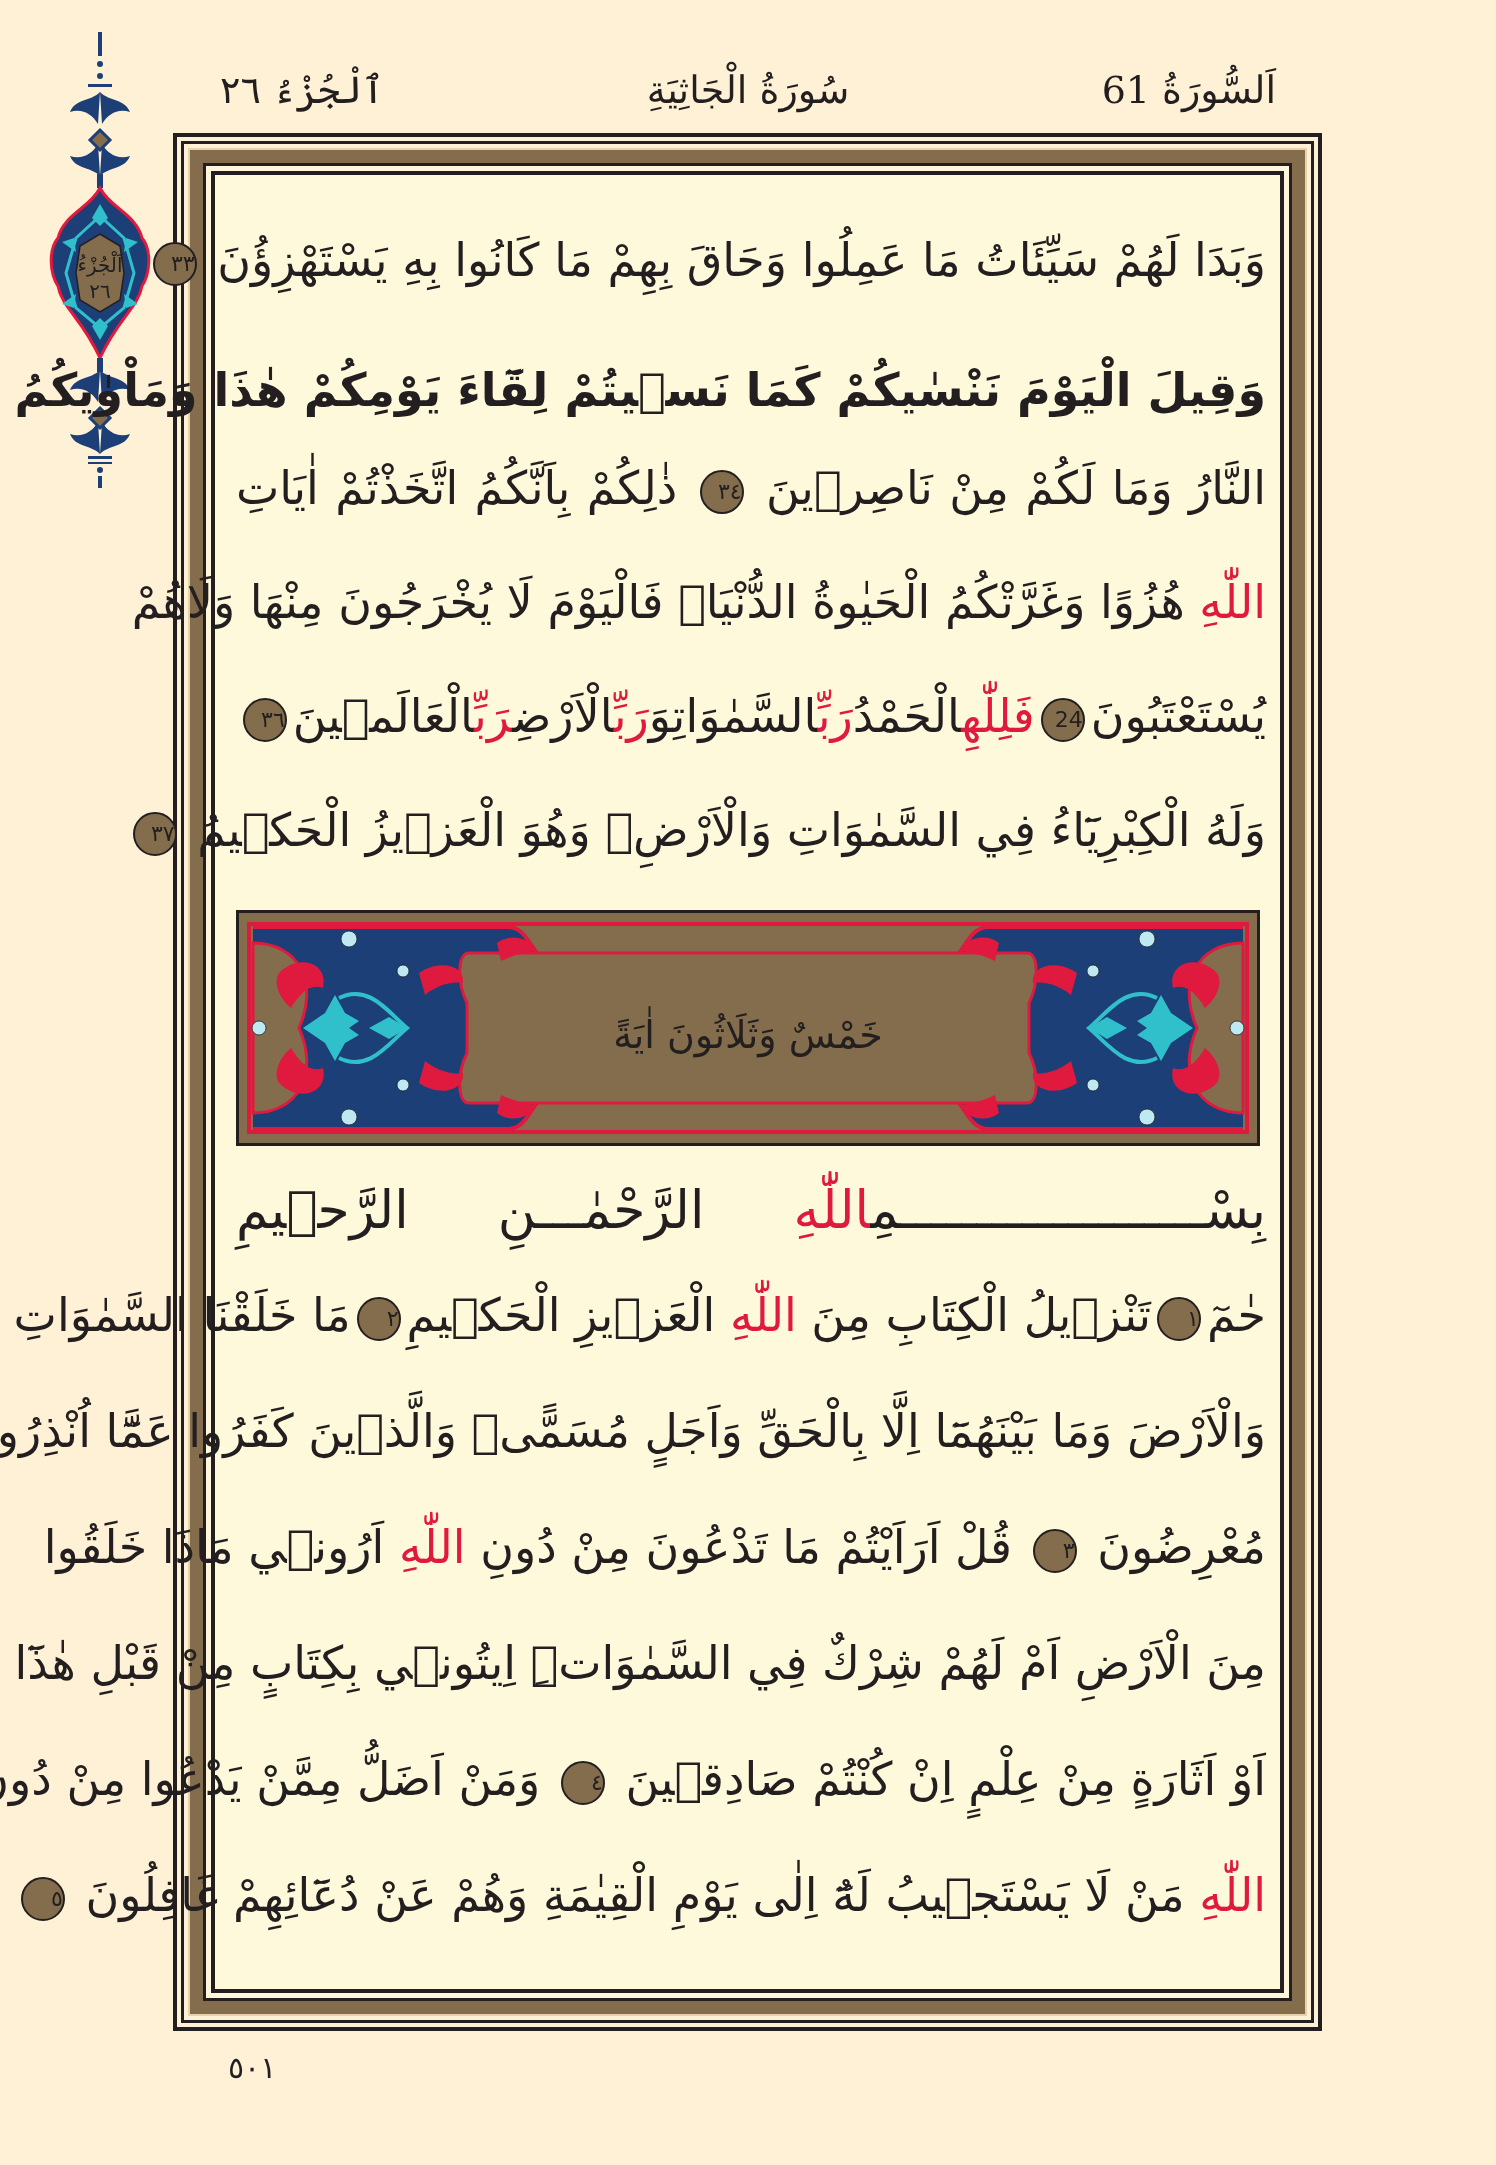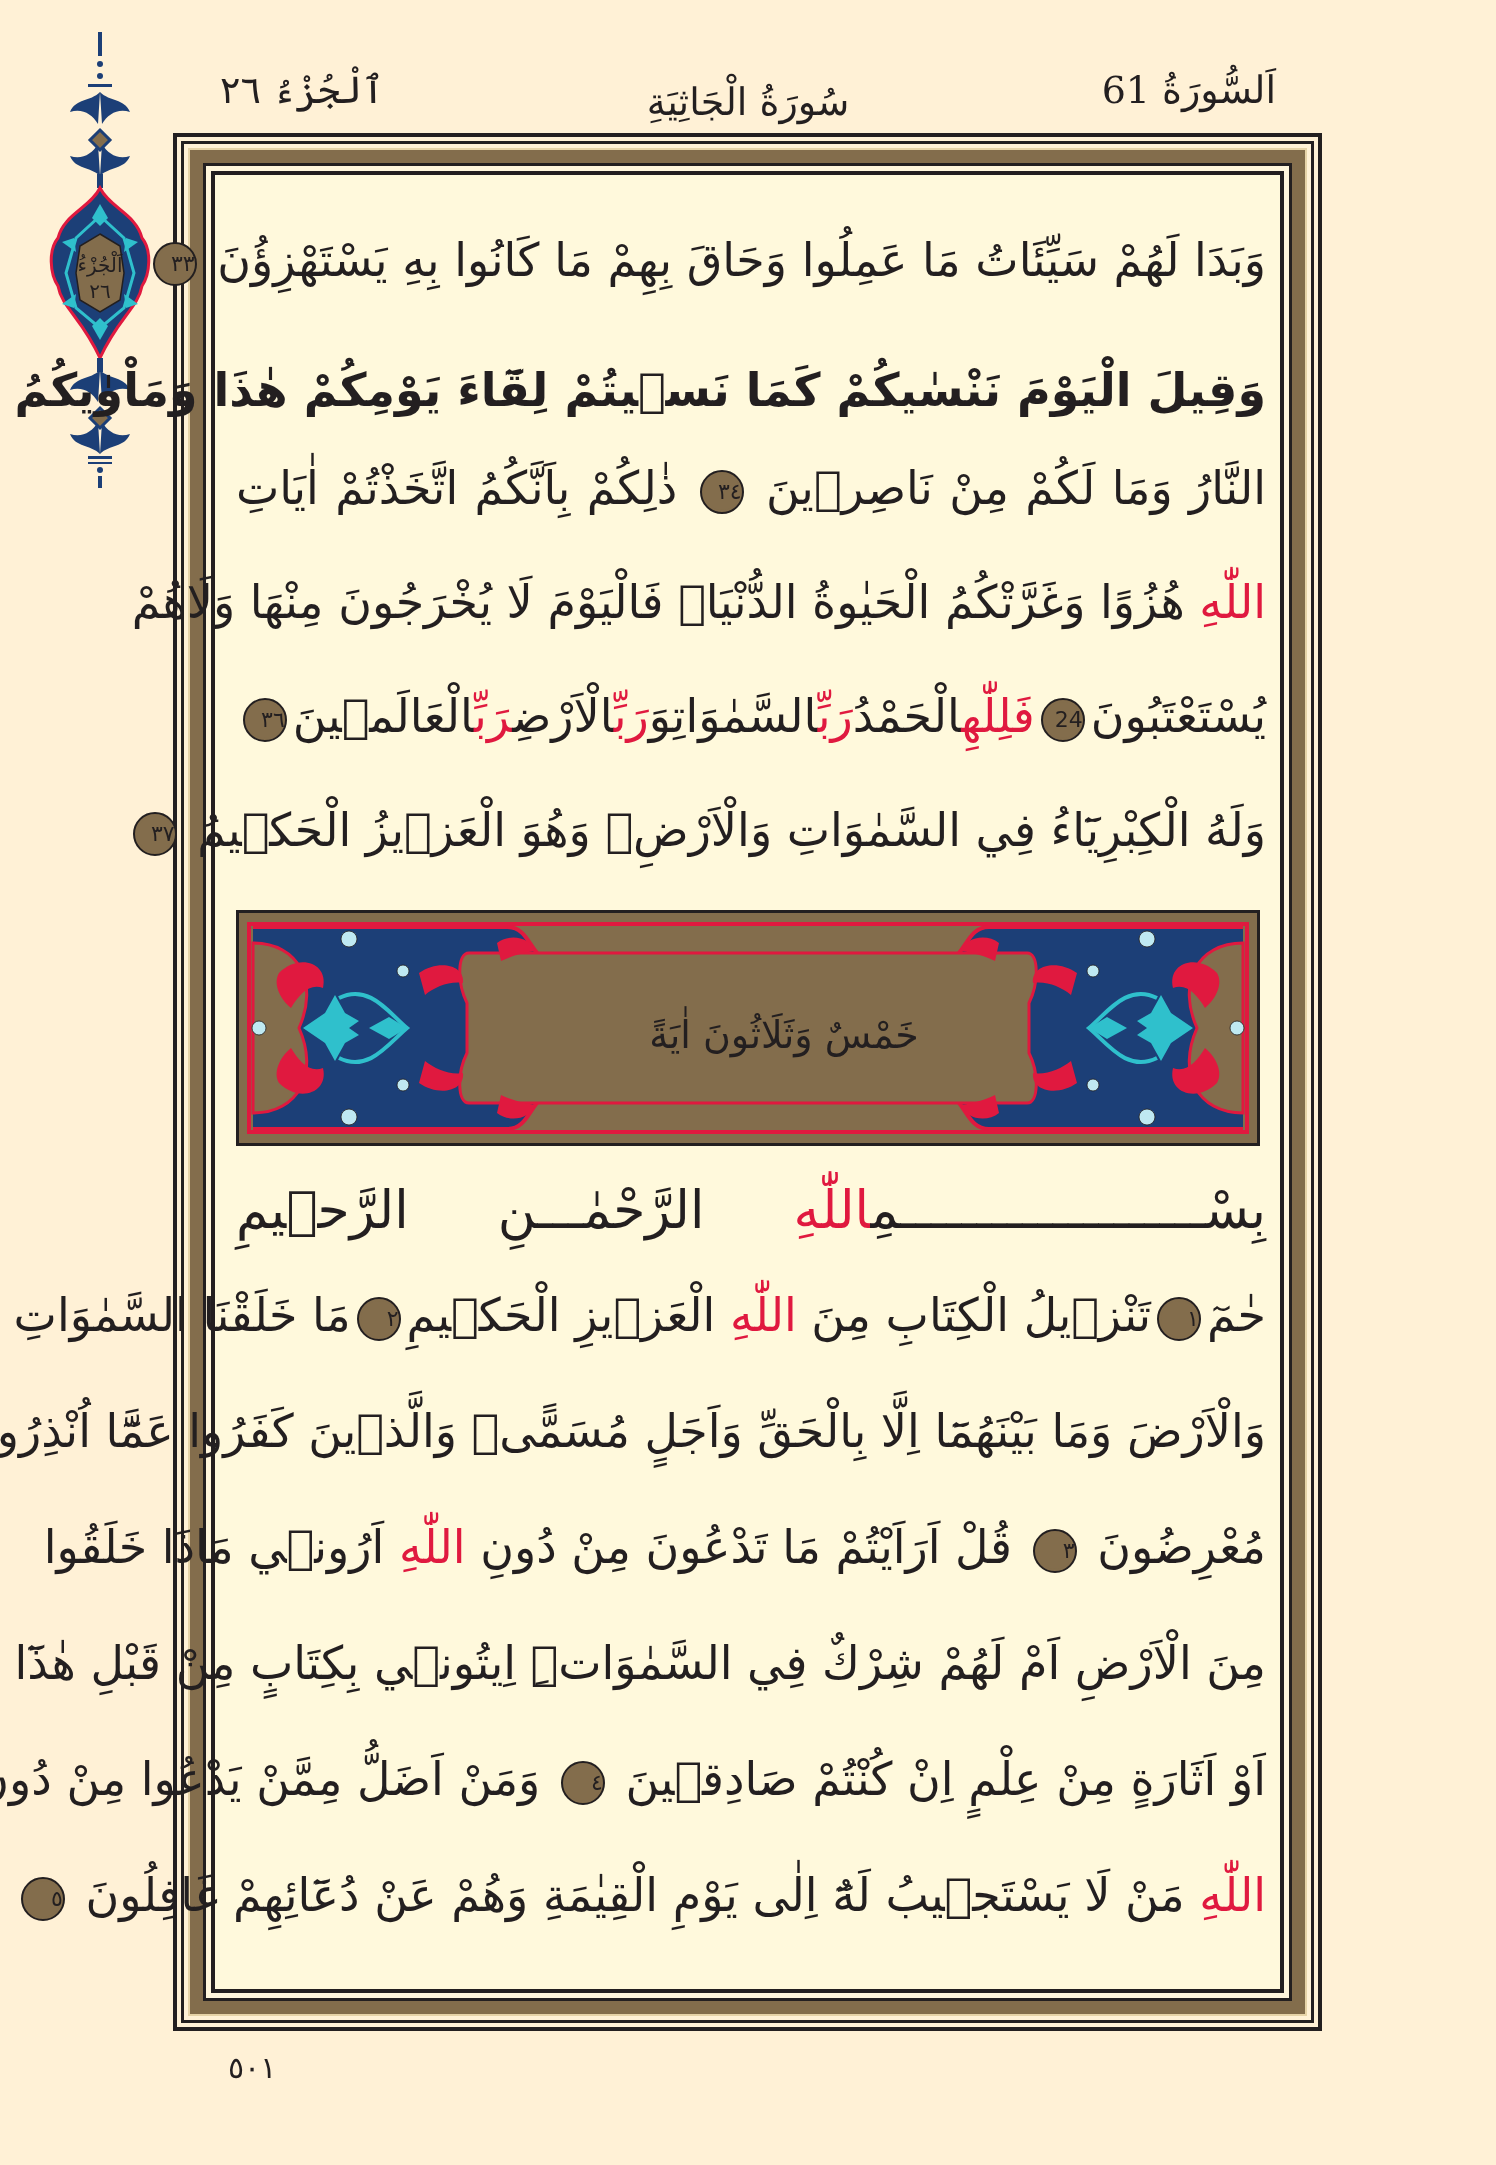--- a/index.html
+++ b/index.html
@@ -2,21 +2,21 @@
 <html><head>
 <meta charset="utf-8">
 <style>
   html, body { margin:0; padding:0; }
   body {
     width:1496px; height:2165px; background:#fff1d6; position:relative; overflow:hidden;
     font-family:"DejaVu Serif", serif; color:#231f20;
   }
   .hdr { position:absolute; top:68px; font-size:38px; direction:rtl; white-space:nowrap; color:#231f20; }
   .hdr.juz { left:220px; }
-  .hdr.surah { left:0; width:1496px; text-align:center;margin-top:12px; }
+  .hdr.surah { left:0; width:1496px; text-align:center; }
   .hdr.surahno { right:220px; }
 
   
   .side-orn { position:absolute; left:40px; top:28px; width:120px; height:460px; }
 
   
   .frame-outer { position:absolute; left:173px; top:133px; width:1149px; height:1898px;
     border:4px solid #231f20; box-sizing:border-box; }
   .frame-l2 { position:absolute; left:181px; top:141px; width:1133px; height:1882px;
     border:3px solid #231f20; box-sizing:border-box; background:#fff1d6; }
@@ -161,21 +161,21 @@
       <circle cx="908" cy="26" r="8"></circle>
         <circle cx="908" cy="204" r="8"></circle>
       <circle cx="20" cy="115" r="7"></circle>
         <circle cx="998" cy="115" r="7"></circle>
       <circle cx="164" cy="58" r="6"></circle>
         <circle cx="164" cy="172" r="6"></circle>
       <circle cx="854" cy="58" r="6"></circle>
         <circle cx="854" cy="172" r="6"></circle>
     </g>
   </svg>
-  <div class="title" style="top:100px;padding-left:36px;">خَمْسٌ وَثَلَاثُونَ اٰيَةً</div>
+  <div class="title" style="top:100px;">خَمْسٌ وَثَلَاثُونَ اٰيَةً</div>
 </div>
 
 <div class="lines" style="top:1160px;">
   <div class="line bismillah" id="bismillah" style="top:0;"><span>بِسْــــــــــــــــــــمِ</span><span class="red">اللّٰهِ</span><span> الرَّحْمٰـــنِ الرَّحٖيمِ</span></div>
 </div>
 
 <div class="lines" id="bottom-lines" style="top:1265px;">
     <div class="line" style="top: 0px;"><span>حٰمٓ</span><span class="ayah">١</span><span>تَنْزٖيلُ الْكِتَابِ مِنَ </span><span class="red">اللّٰهِ</span><span> الْعَزٖيزِ الْحَكٖيمِ</span><span class="ayah">٢</span><span>مَا خَلَقْنَا السَّمٰوَاتِ</span></div>
     <div class="line" style="top: 116px;"><span>وَالْاَرْضَ وَمَا بَيْنَهُمَٓا اِلَّا بِالْحَقِّ وَاَجَلٍ مُسَمًّىۜ وَالَّذٖينَ كَفَرُوا عَمَّٓا اُنْذِرُوا</span></div>
     <div class="line" style="top: 232px;"><span>مُعْرِضُونَ </span><span class="ayah">٣</span><span> قُلْ اَرَاَيْتُمْ مَا تَدْعُونَ مِنْ دُونِ </span><span class="red">اللّٰهِ</span><span> اَرُونٖي مَاذَا خَلَقُوا</span></div>

